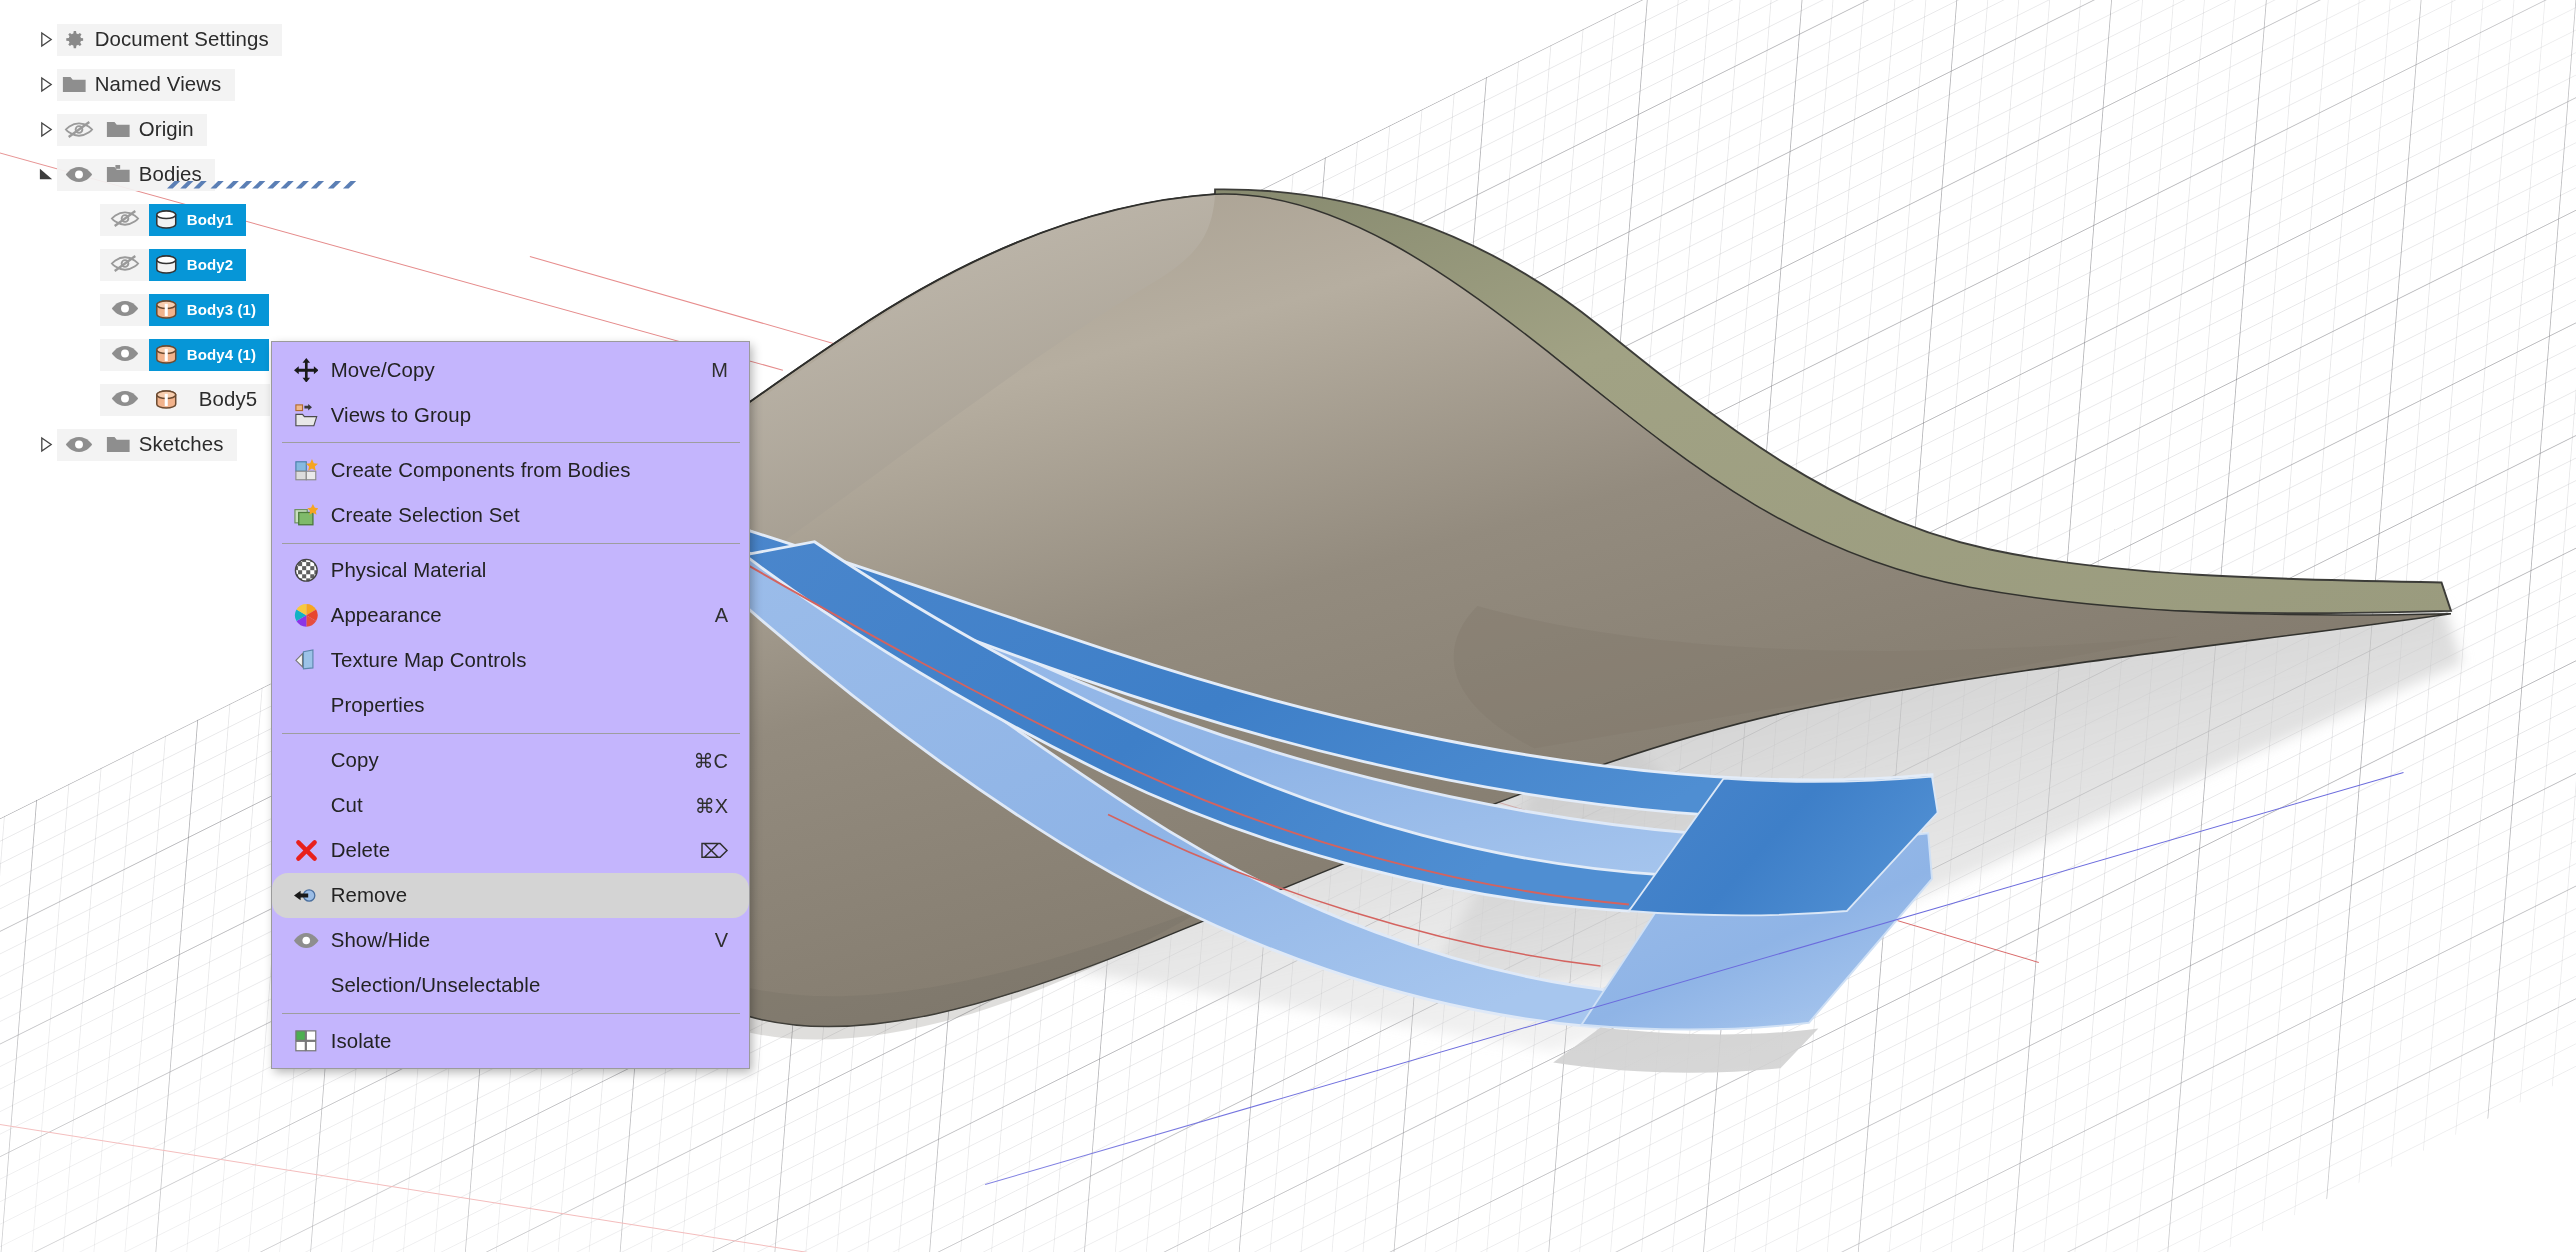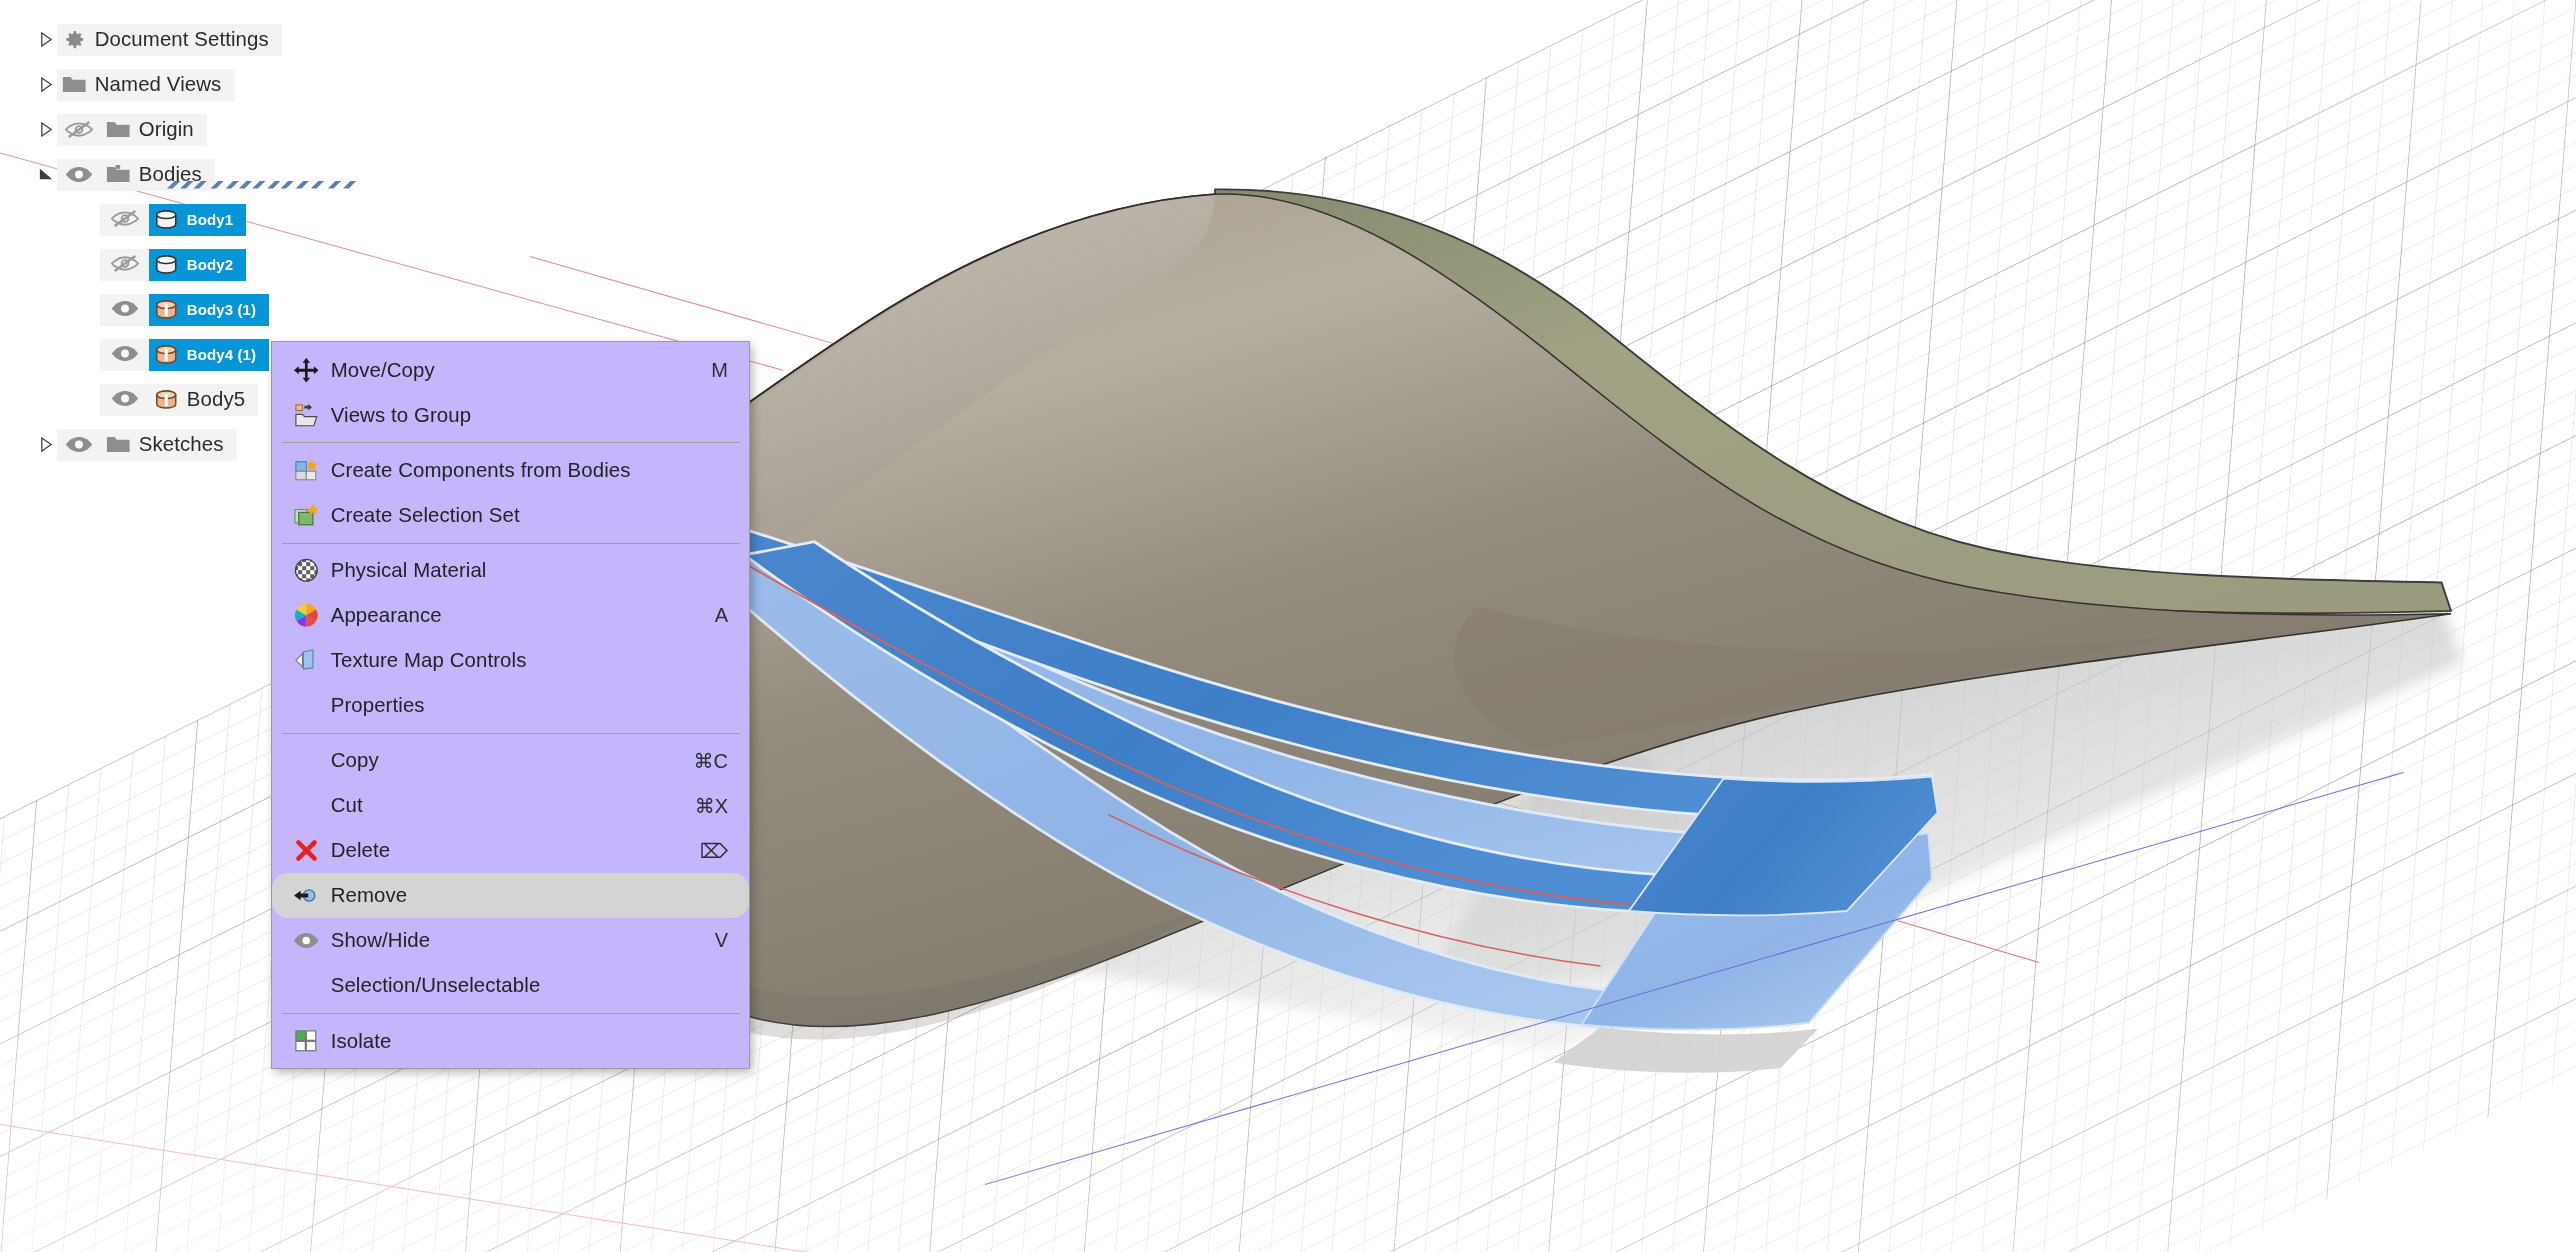--- a/index.html
+++ b/index.html
@@ -52,21 +52,21 @@
   .chip { display:flex; align-items:center; height:32px; background:rgba(242,242,242,.93); }
   .eye { width:44px; height:32px; display:flex; align-items:center; justify-content:center; flex:0 0 auto; }
   .ico { width:34px; height:32px; display:flex; align-items:center; justify-content:center; flex:0 0 auto; }
   .tlabel { font-size:20.4px; color:#2b2b2b; padding:0 13.3px 0 3.8px; white-space:nowrap; letter-spacing:0.1px; }
 
   .leafrow { height:45px; display:flex; align-items:center; }
   .leafrow .pad { width:100px; flex:0 0 auto; }
   .leafrow .eyewrap { width:49px; height:32px; background:rgba(242,242,242,.93);
                       display:flex; align-items:center; justify-content:center; flex:0 0 auto; }
   .selchip { display:flex; align-items:center; height:32px; background:#0696d7; }
-  .plainchip { display:flex; align-items:center; height:32px; background:rgba(242,242,242,.93); }
+  .plainchip { display:flex; align-items:center; height:32px; background:rgba(242,242,242,.93);gap:12px; }
   .selchip .tlabel { color:#ffffff; font-weight:bold; font-size:15px; }
   .plainchip .tlabel { color:#2b2b2b; font-size:20.4px; }
 
   .drop-dashes { position:absolute; left:167px; top:26.5px; height:13.3px; width:193px; pointer-events:none; }
 
   
   #ctxmenu {
     position:absolute; left:271px; top:341px; width:479px;
     background:#c4b5fd; border:0.9px solid #9b9b9b;
     box-shadow:2.8px 3.8px 9.5px rgba(0,0,0,.30);

